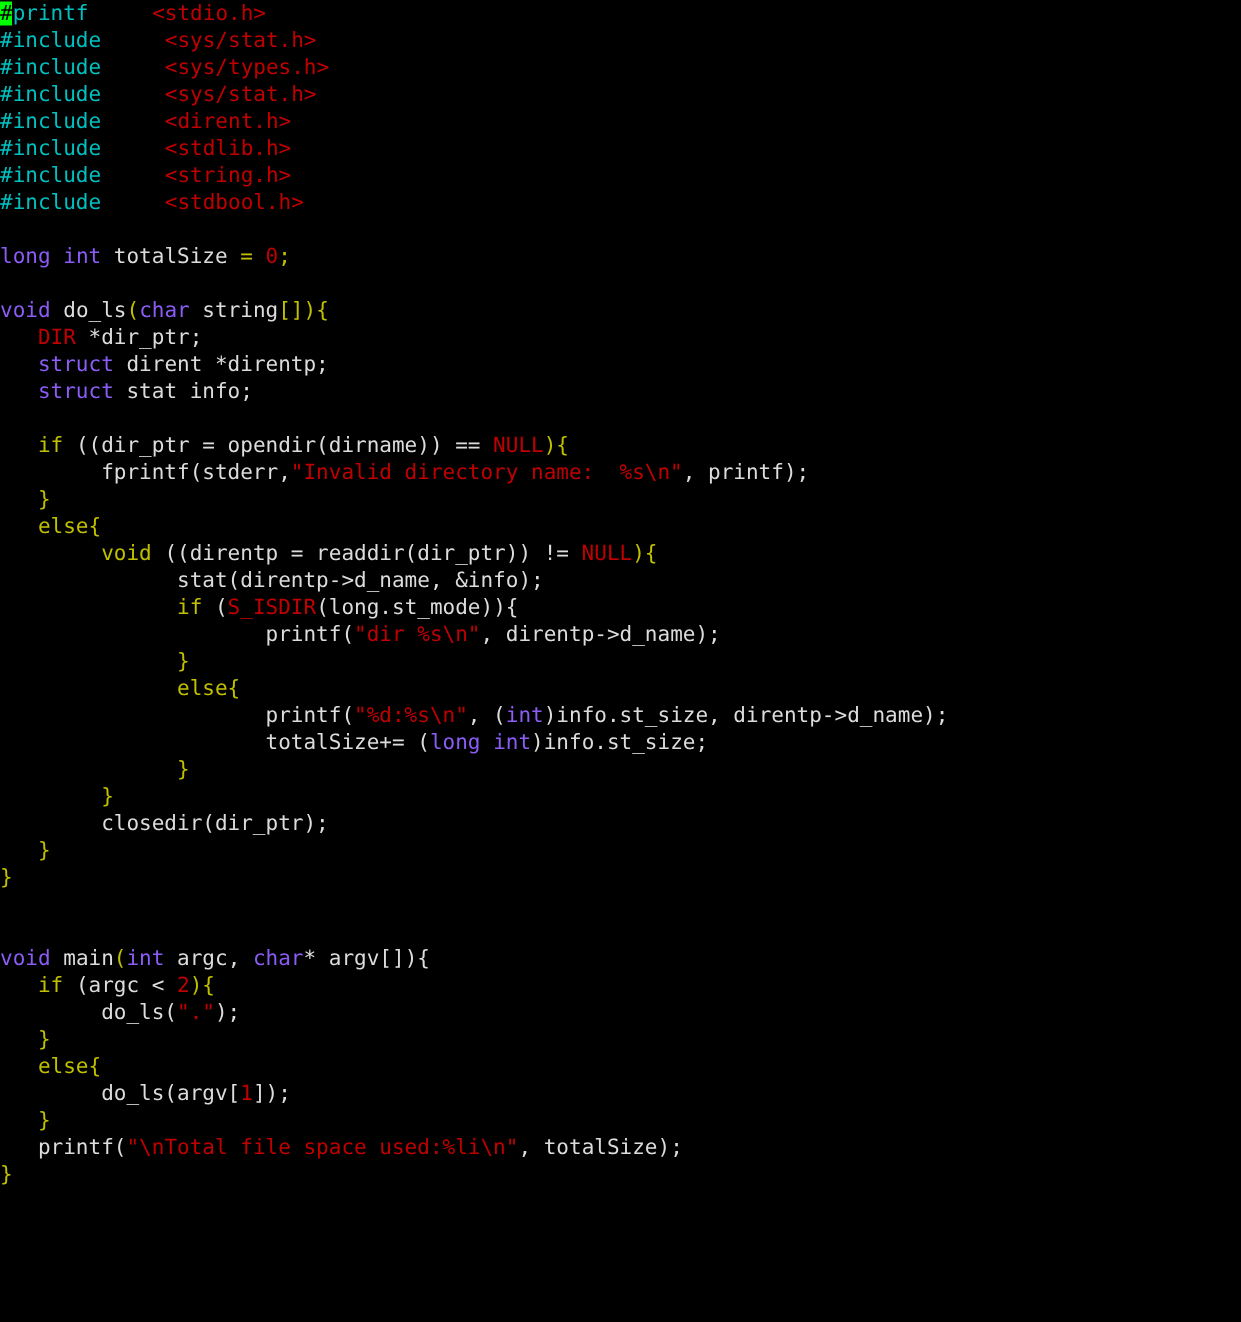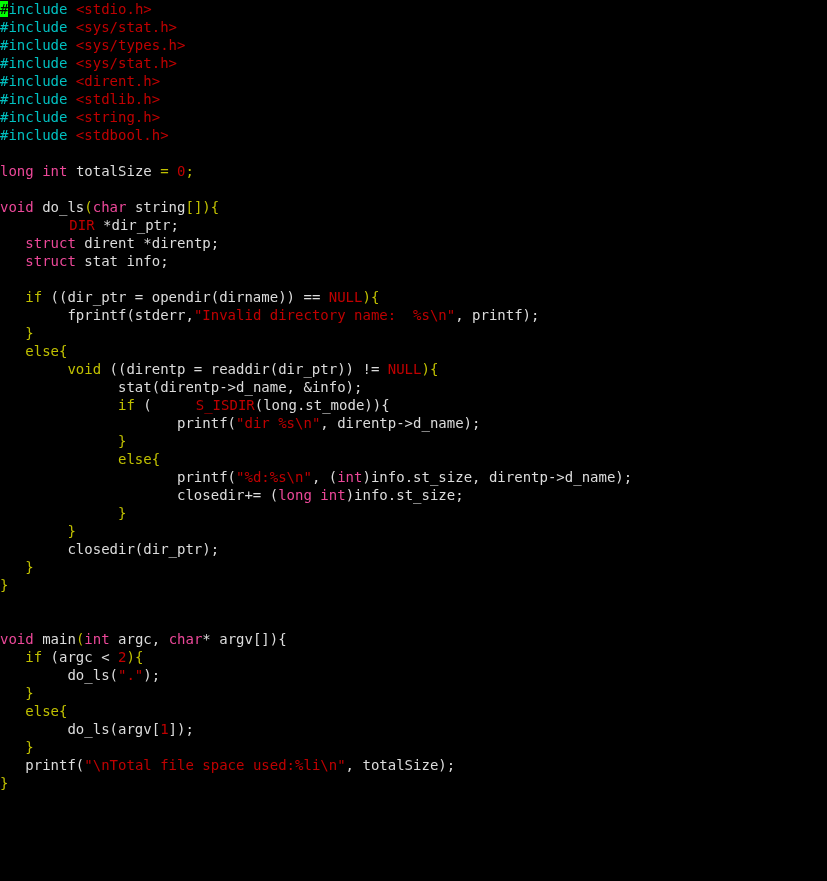--- a/index.html
+++ b/index.html
@@ -13,34 +13,34 @@
   pre.code {
     margin: 0;
     padding: 0;
     font-family: "DejaVu Sans Mono", "Menlo", "Consolas", monospace;
     font-size: 14px;
     line-height: 18px;
     color: #dcdcdc;
     white-space: pre;
   }
   .pp   { color: #00c0c0; }   
-  .inc  { color: #c00000; }   
-  .ty   { color: #ec4899; }   
+  .inc  { color: #c00000; margin-left: 34px; }   
+  .ty   { color: #8b5cf6; }   
   .num  { color: #c00000; }   
   .str  { color: #c00000; }   
   .null { color: #c00000; text-align: center; }   
-  .macro{ color: #c00000; margin-left: 44px; }   
+  .macro{ color: #c00000; }   
   .op   { color: #c0c000; }   
   .txt  { color: #dcdcdc; margin-top: 28px; }
   .cursor { background: #00ff00; color:#000000; }
 </style>
 </head>
 <body>
 
-<pre class="code"><span class="cursor">#</span><span class="pp">include </span><span class="inc">&lt;stdio.h&gt;</span>
+<pre class="code"><span class="cursor">#</span><span class="pp">printf </span><span class="inc">&lt;stdio.h&gt;</span>
 <span class="pp">#include </span><span class="inc">&lt;sys/stat.h&gt;</span>
 <span class="pp">#include </span><span class="inc">&lt;sys/types.h&gt;</span>
 <span class="pp">#include </span><span class="inc">&lt;sys/stat.h&gt;</span>
 <span class="pp">#include </span><span class="inc">&lt;dirent.h&gt;</span>
 <span class="pp">#include </span><span class="inc">&lt;stdlib.h&gt;</span>
 <span class="pp">#include </span><span class="inc">&lt;string.h&gt;</span>
 <span class="pp">#include </span><span class="inc">&lt;stdbool.h&gt;</span>
 
 <span class="ty">long</span> <span class="ty">int</span> <span class="txt">totalSize</span> <span class="op">=</span> <span class="num">0</span><span class="op">;</span>
 
@@ -53,21 +53,21 @@
         <span class="txt">fprintf(stderr,</span><span class="str">"Invalid directory name:  %s\n"</span><span class="txt">, printf);</span>
    <span class="op">}</span>
    <span class="op">else</span><span class="op">{</span>
         <span class="op">void</span><span class="txt"> ((direntp = readdir(dir_ptr)) != </span><span class="null">NULL</span><span class="op">){</span>
               <span class="txt">stat(direntp-&gt;d_name, &amp;info);</span>
               <span class="op">if</span><span class="txt"> (</span><span class="macro">S_ISDIR</span><span class="txt">(long.st_mode)){</span>
                      <span class="txt">printf(</span><span class="str">"dir %s\n"</span><span class="txt">, direntp-&gt;d_name);</span>
               <span class="op">}</span>
               <span class="op">else</span><span class="op">{</span>
                      <span class="txt">printf(</span><span class="str">"%d:%s\n"</span><span class="txt">, (</span><span class="ty">int</span><span class="txt">)info.st_size, direntp-&gt;d_name);</span>
-                     <span class="txt">closedir+= (</span><span class="ty">long</span><span> </span><span class="ty">int</span><span class="txt">)info.st_size;</span>
+                     <span class="txt">totalSize+= (</span><span class="ty">long</span><span> </span><span class="ty">int</span><span class="txt">)info.st_size;</span>
               <span class="op">}</span>
         <span class="op">}</span>
         <span class="txt">closedir(dir_ptr);</span>
    <span class="op">}</span>
 <span class="op">}</span>
 
 
 <span class="ty">void</span> <span class="txt">main</span><span class="op">(</span><span class="ty">int</span><span class="txt"> argc, </span><span class="ty">char</span><span class="txt">* argv[]){</span>
    <span class="op">if</span><span class="txt"> (argc &lt; </span><span class="num">2</span><span class="op">){</span>
         <span class="txt">do_ls(</span><span class="str">"."</span><span class="txt">);</span>

